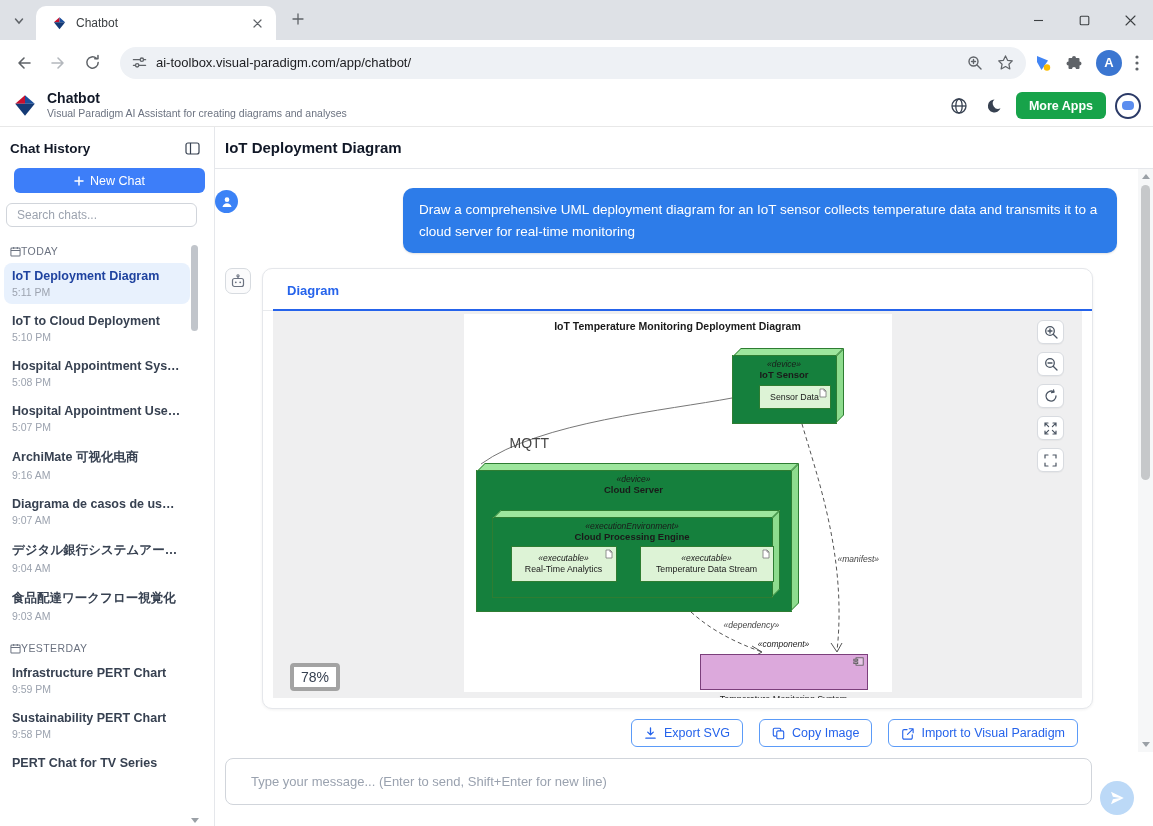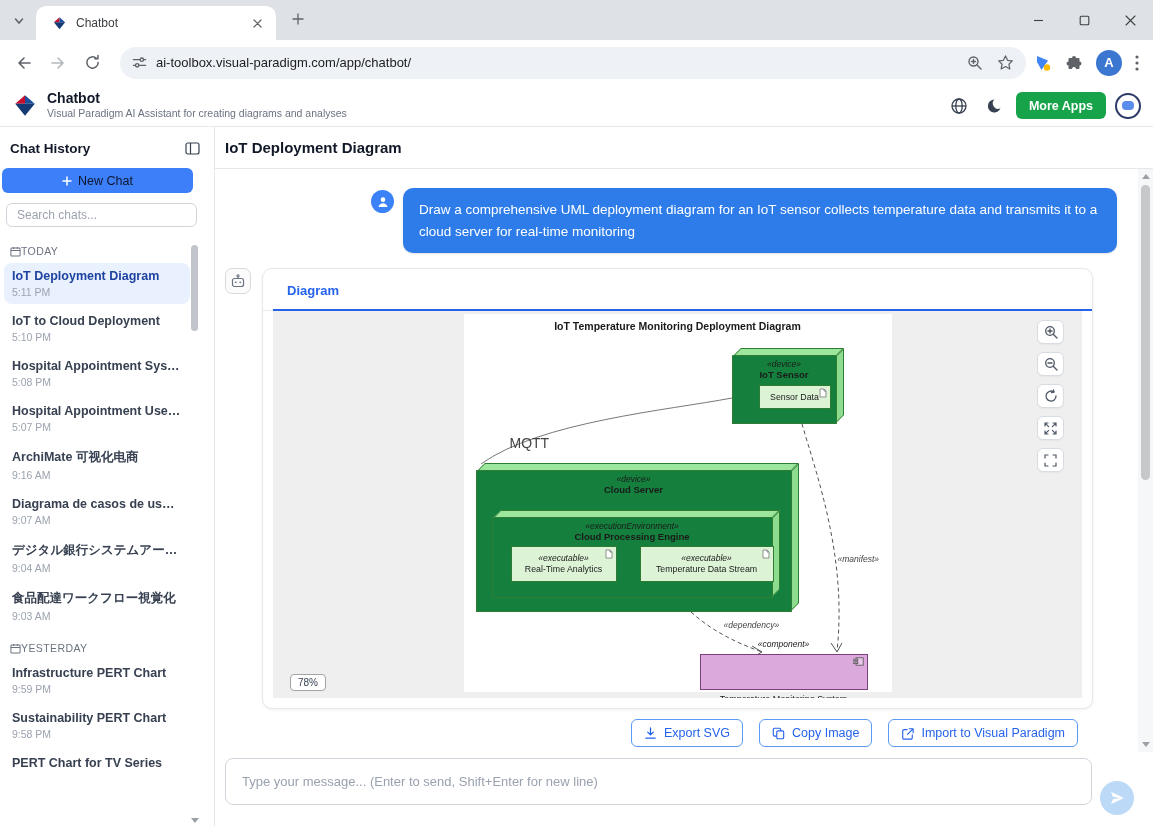--- a/index.html
+++ b/index.html
@@ -36,41 +36,41 @@
   .more-apps { background:#17a34a; color:#fff; border:none; font-size:12.5px; font-weight:600;
     border-radius:6px; height:27px; padding:0 13px; cursor:pointer; font-family:inherit; }
   .community { width:26px; height:26px; border-radius:50%; border:2px solid #2b3a67; display:grid; place-items:center; }
   .community i { width:12px; height:9px; background:#5b8def; border-radius:4px; display:block; }
 
   
   .app-body { display:flex; height:699px; }
   aside.sidebar { width:215px; border-right:1px solid #e5e7eb; position:relative; background:#fff; flex:none; }
   .sb-head { display:flex; align-items:center; justify-content:space-between; padding:14px 14px 10px 10px; }
   .sb-title { font-size:13.5px; font-weight:700; color:#111827; }
-  .new-chat { margin:2px 18px 10px 2px; width:191px; height:25px; background:#3d7ef9; border:none; border-radius:6px;
-    color:#0f172a; font-size:12.5px; display:flex; align-items:center; justify-content:center; gap:6px; cursor:pointer; font-family:inherit;text-align:center; }
+  .new-chat { margin:2px 18px 10px 14px; width:191px; height:25px; background:#3d7ef9; border:none; border-radius:6px;
+    color:#ffffff; font-size:12.5px; display:flex; align-items:center; justify-content:center; gap:6px; cursor:pointer; font-family:inherit;text-align:center; }
   .sb-search { margin:0 18px 4px 6px; width:191px; height:24px; border:1px solid #d1d5db; border-radius:6px;
     font-size:12px; padding:0 10px; color:#374151; font-family:inherit; }
   .sb-search::placeholder { color:#9ca3af; }
   .sb-section { display:flex; align-items:center; margin:14px 0 6px 10px; font-size:10.5px; color:#6b7280; letter-spacing:.4px; }
   .chat-item { margin:0 24px 4px 4px; padding:6px 8px; border-radius:8px; cursor:pointer; }
   .chat-item .ci-title { font-size:12.5px; color:#374151; font-weight:600; white-space:nowrap; overflow:hidden; text-overflow:ellipsis; }
   .chat-item .ci-time { font-size:10.5px; color:#9ca3af; margin-top:3px; min-height:12px; }
   .chat-item.selected { background:#e8f1fd; }
   .chat-item.selected .ci-title { color:#1e429f; }
   .sb-thumb { position:absolute; right:16px; top:118px; width:7px; height:86px; background:#c1c5cb; border-radius:4px; }
   .sb-down { position:absolute; right:15px; bottom:3px; width:0; height:0;
     border-left:4px solid transparent; border-right:4px solid transparent; border-top:5px solid #9aa0a6; }
 
   main.main { flex:1; display:flex; flex-direction:column; position:relative; min-width:0; }
   .page-title-bar { height:42px; border-bottom:1px solid #e5e7eb; display:flex; align-items:center; padding-left:10px; }
   .page-title { font-size:15px; font-weight:700; color:#111827; }
 
   .chat-area { position:relative; height:583px; overflow:hidden; }
-  .msg-row.user { display:flex; justify-content:flex-end; align-items:flex-start; gap:9px; padding:19px 36px 0 0; }
+  .msg-row.user { display:flex; justify-content:space-between; align-items:flex-start; gap:9px; padding:19px 36px 0 0; }
   .user-avatar { width:23px; height:23px; border-radius:50%; background:#3b82f6; display:grid; place-items:center; margin-top:2px; }
   .bubble { max-width:714px; background:#2d7ce9; color:#fff; border-radius:10px; padding:11px 16px;
     font-size:13.5px; line-height:1.6; box-shadow:0 1px 2px rgba(0,0,0,.12); }
 
   .msg-row.bot { display:flex; align-items:flex-start; padding-left:10px; margin-top:15px; }
   .bot-avatar { width:26px; height:26px; border-radius:7px; border:1px solid #d7dbe0; background:#fbfbfc; display:grid; place-items:center; }
   .card { margin-left:11px; width:831px; background:#fff; border:1px solid #e5e7eb; border-radius:10px;
     box-shadow:0 1px 3px rgba(0,0,0,.06); }
   .tabs { display:flex; padding-left:10px; border-bottom:1px solid #e8eaed;flex-direction:column; }
   .tab-item { padding:14px 14px 11px; font-size:13px; color:#4b5563; cursor:pointer; border-bottom:2px solid transparent; margin-bottom:-1px; }
@@ -97,34 +97,34 @@
   .doc-ic { position:absolute; top:2px; right:3px; }
   .component { position:absolute; background:#dca9dc; border:1.2px solid #7b3f7b; display:flex; flex-direction:column;
     align-items:center; justify-content:center; gap:1px; }
   .component .cstereo { font-size:8.5px; font-style:italic; line-height:9px; }
   .component .cname { font-size:9px; line-height:10px; }
   .comp-ic { position:absolute; top:2px; right:3px; }
 
   .zoom-controls { position:absolute; right:18px; top:9px; display:flex; flex-direction:column; gap:8px; }
   .zbtn { width:27px; height:24px; background:#fff; border:1px solid #d8dbe0; border-radius:6px; display:grid; place-items:center;
     cursor:pointer; box-shadow:0 1px 1px rgba(0,0,0,.04); }
-  .zoom-badge { position:absolute; left:17px; bottom:7px; background:#fff; border:1px solid #a3a3a3; border-radius:4px;
-    font-size:10px; color:#374151; padding:2px 7px; }
+  .zoom-badge { position:absolute; left:17px; bottom:7px; background:#fff; border:4px solid #a3a3a3; border-radius:4px;
+    font-size:14px; color:#374151; padding:2px 7px; }
 
   .actions-row { display:flex; justify-content:flex-end; gap:16px; padding-right:75px; margin-top:10px; }
   .act-btn { height:28px; display:inline-flex; align-items:center; gap:7px; background:#fff; border:1px solid #5b9bf8;
     color:#2563eb; border-radius:6px; font-size:12.5px; padding:0 12px; cursor:pointer; font-family:inherit; }
 
   .chat-scrollbar { position:absolute; right:0; top:0; bottom:0; width:15px; background:#f6f7f8; }
   .cs-thumb { position:absolute; left:3px; top:16px; width:9px; height:295px; background:#c6c8ca; border-radius:5px; }
   .tri-up { position:absolute; left:3.5px; top:5px; width:0; height:0; border-left:4px solid transparent; border-right:4px solid transparent; border-bottom:5px solid #9aa0a6; }
   .tri-down { position:absolute; left:3.5px; bottom:5px; width:0; height:0; border-left:4px solid transparent; border-right:4px solid transparent; border-top:5px solid #9aa0a6; }
 
   .input-bar { position:relative; height:74px; padding:6px 61px 0 10px; }
-  .msg-input { width:100%; height:47px; border:1px solid #d1d5db; border-radius:8px; font-size:13px; padding:0 16px;
+  .msg-input { width:100%; height:47px; border:1px solid #d1d5db; border-radius:8px; font-size:13px; padding:0 25px;
     color:#374151; font-family:inherit; }
   .msg-input::placeholder { color:#9aa2af; }
   .send-btn { position:absolute; right:19px; top:29px; width:34px; height:34px; border-radius:50%; border:none;
     background:#bcd9f7; display:grid; place-items:center; cursor:pointer; }
 
   svg { display:block; }
 </style>
 </head>
 <body>
 
@@ -336,21 +336,21 @@
 
     <div class="chat-item">
       <div class="ci-title">Infrastructure PERT Chart</div>
       <div class="ci-time">9:59 PM</div>
     </div>
     <div class="chat-item">
       <div class="ci-title">Sustainability PERT Chart</div>
       <div class="ci-time">9:58 PM</div>
     </div>
     <div class="chat-item">
-      <div class="ci-title">PERT Chart for TV Series</div>
+      <div class="ci-title">PERT Chat for TV Series</div>
       <div class="ci-time"></div>
     </div>
 
     <div class="sb-thumb"></div>
     <div class="sb-down"></div>
   </aside>
 
   <main class="main">
     <div class="page-title-bar">
       <span class="page-title">IoT Deployment Diagram</span>

